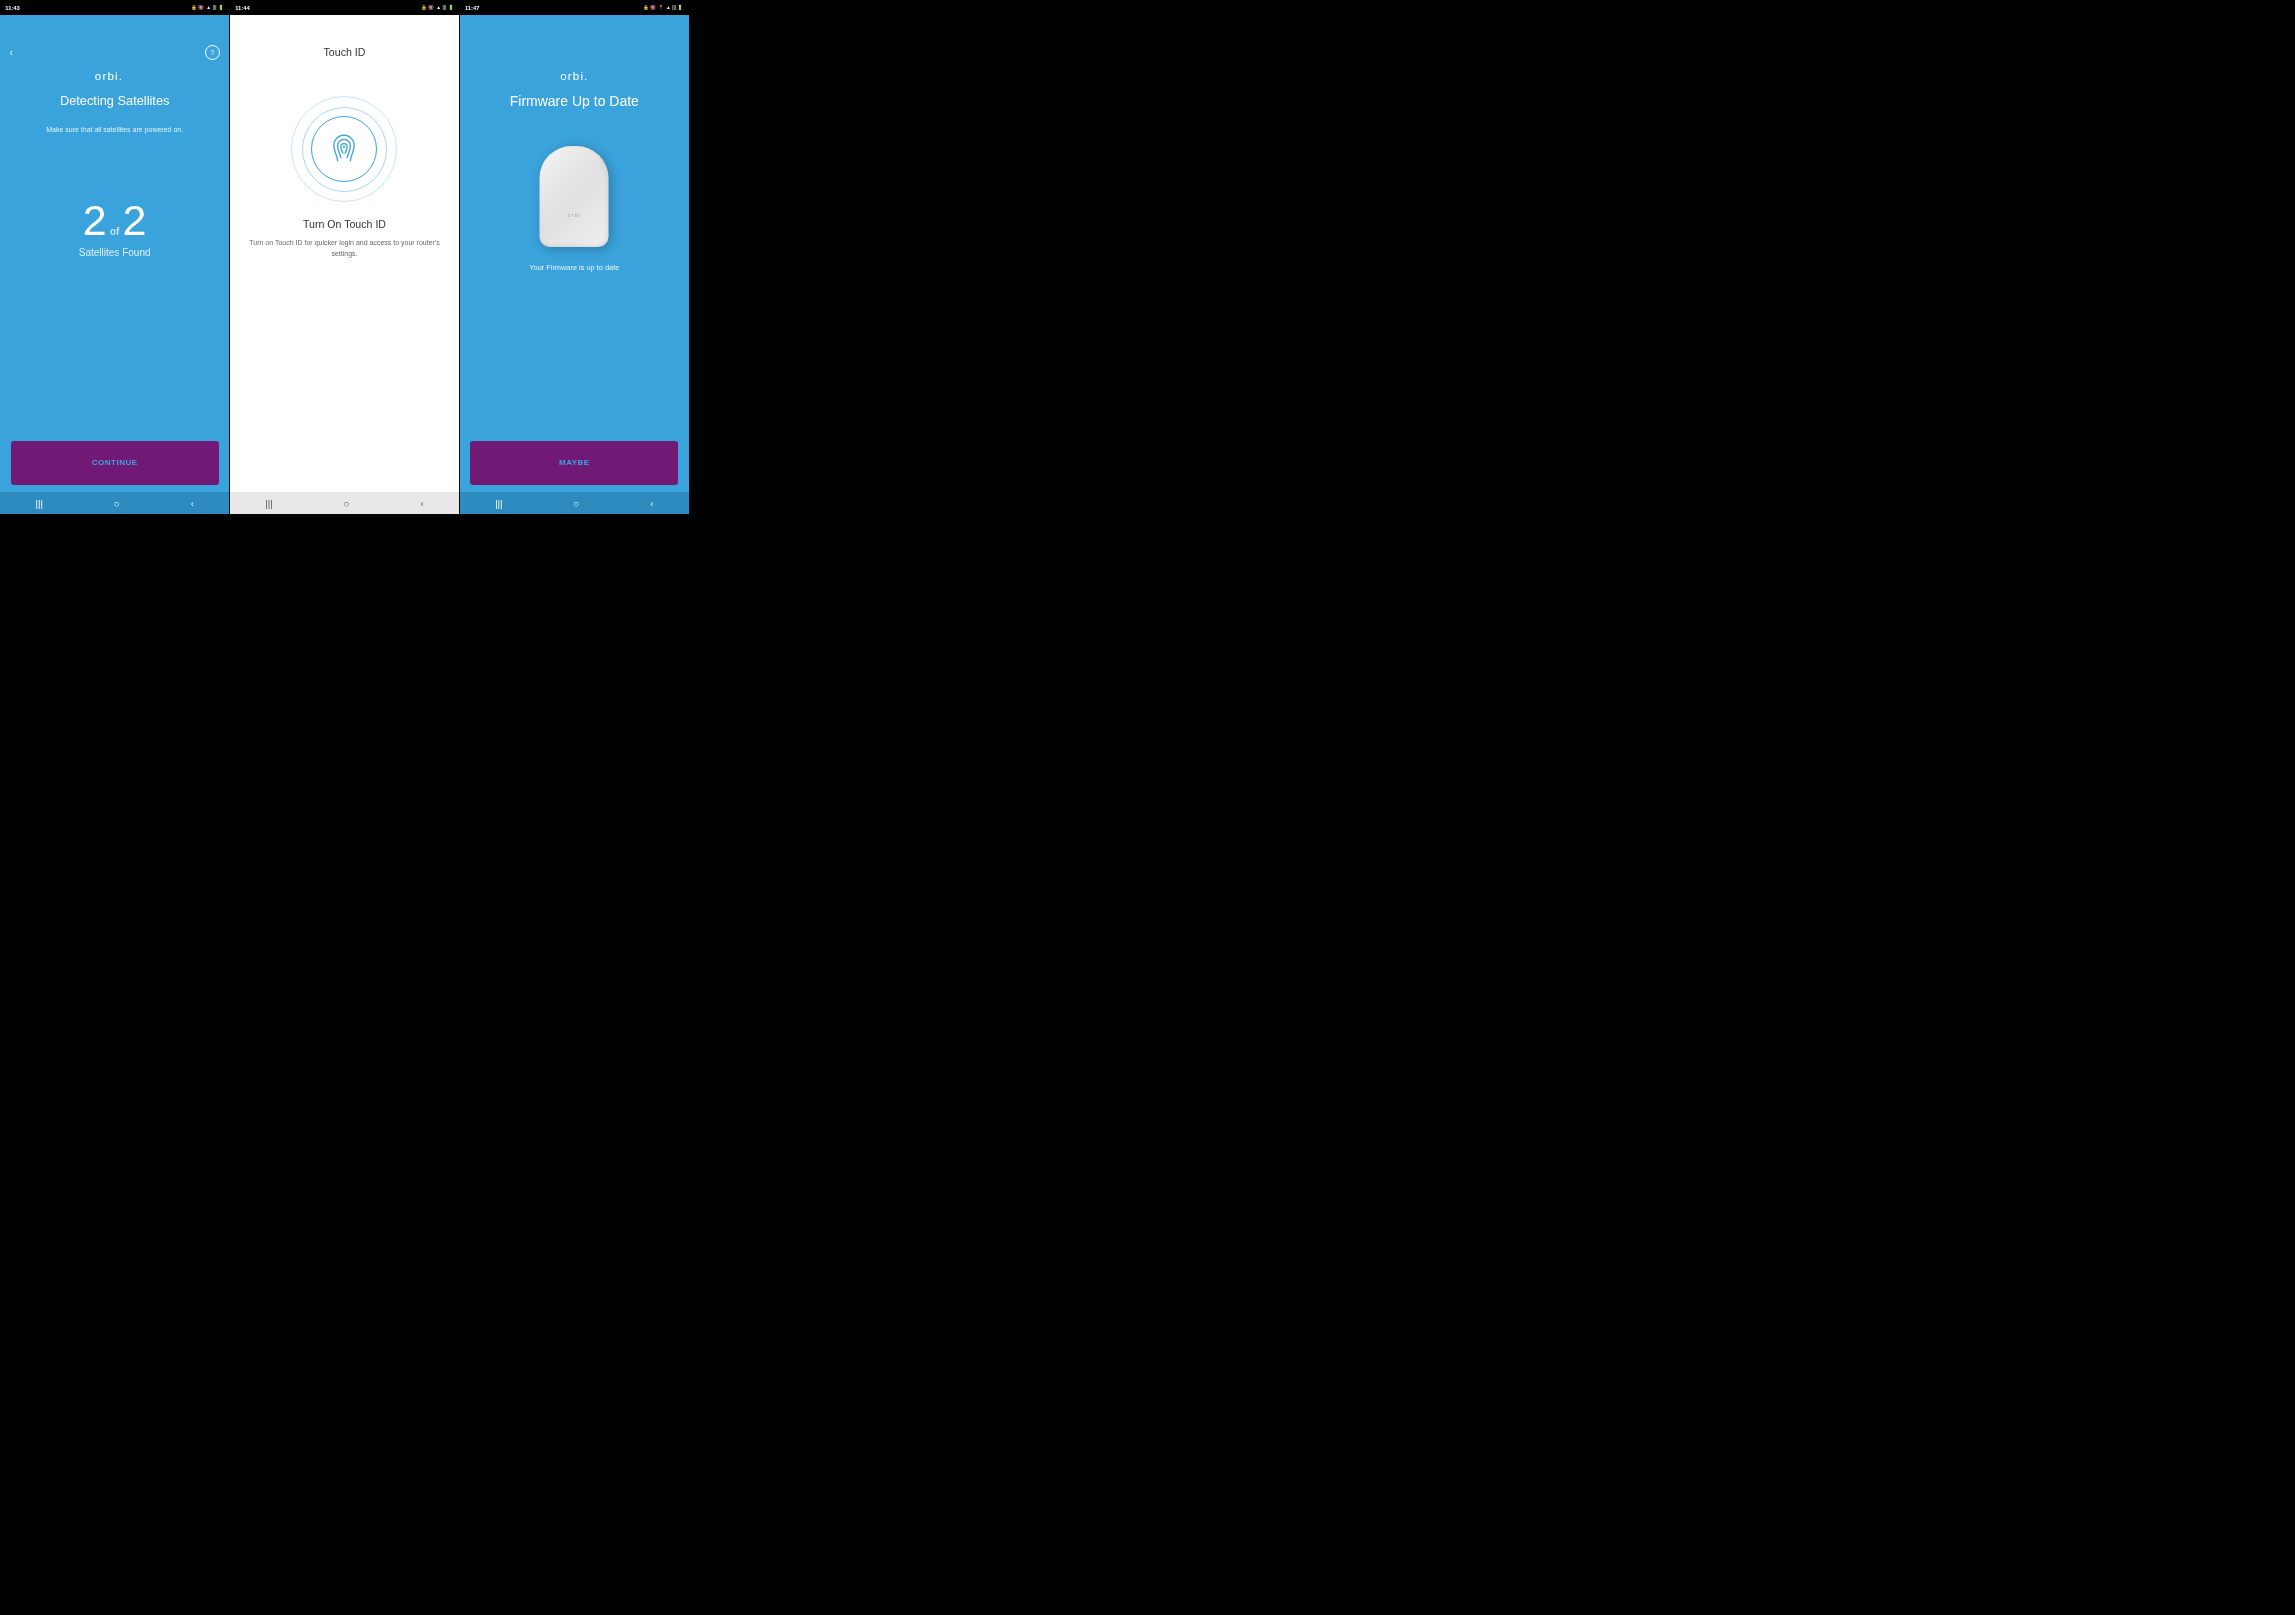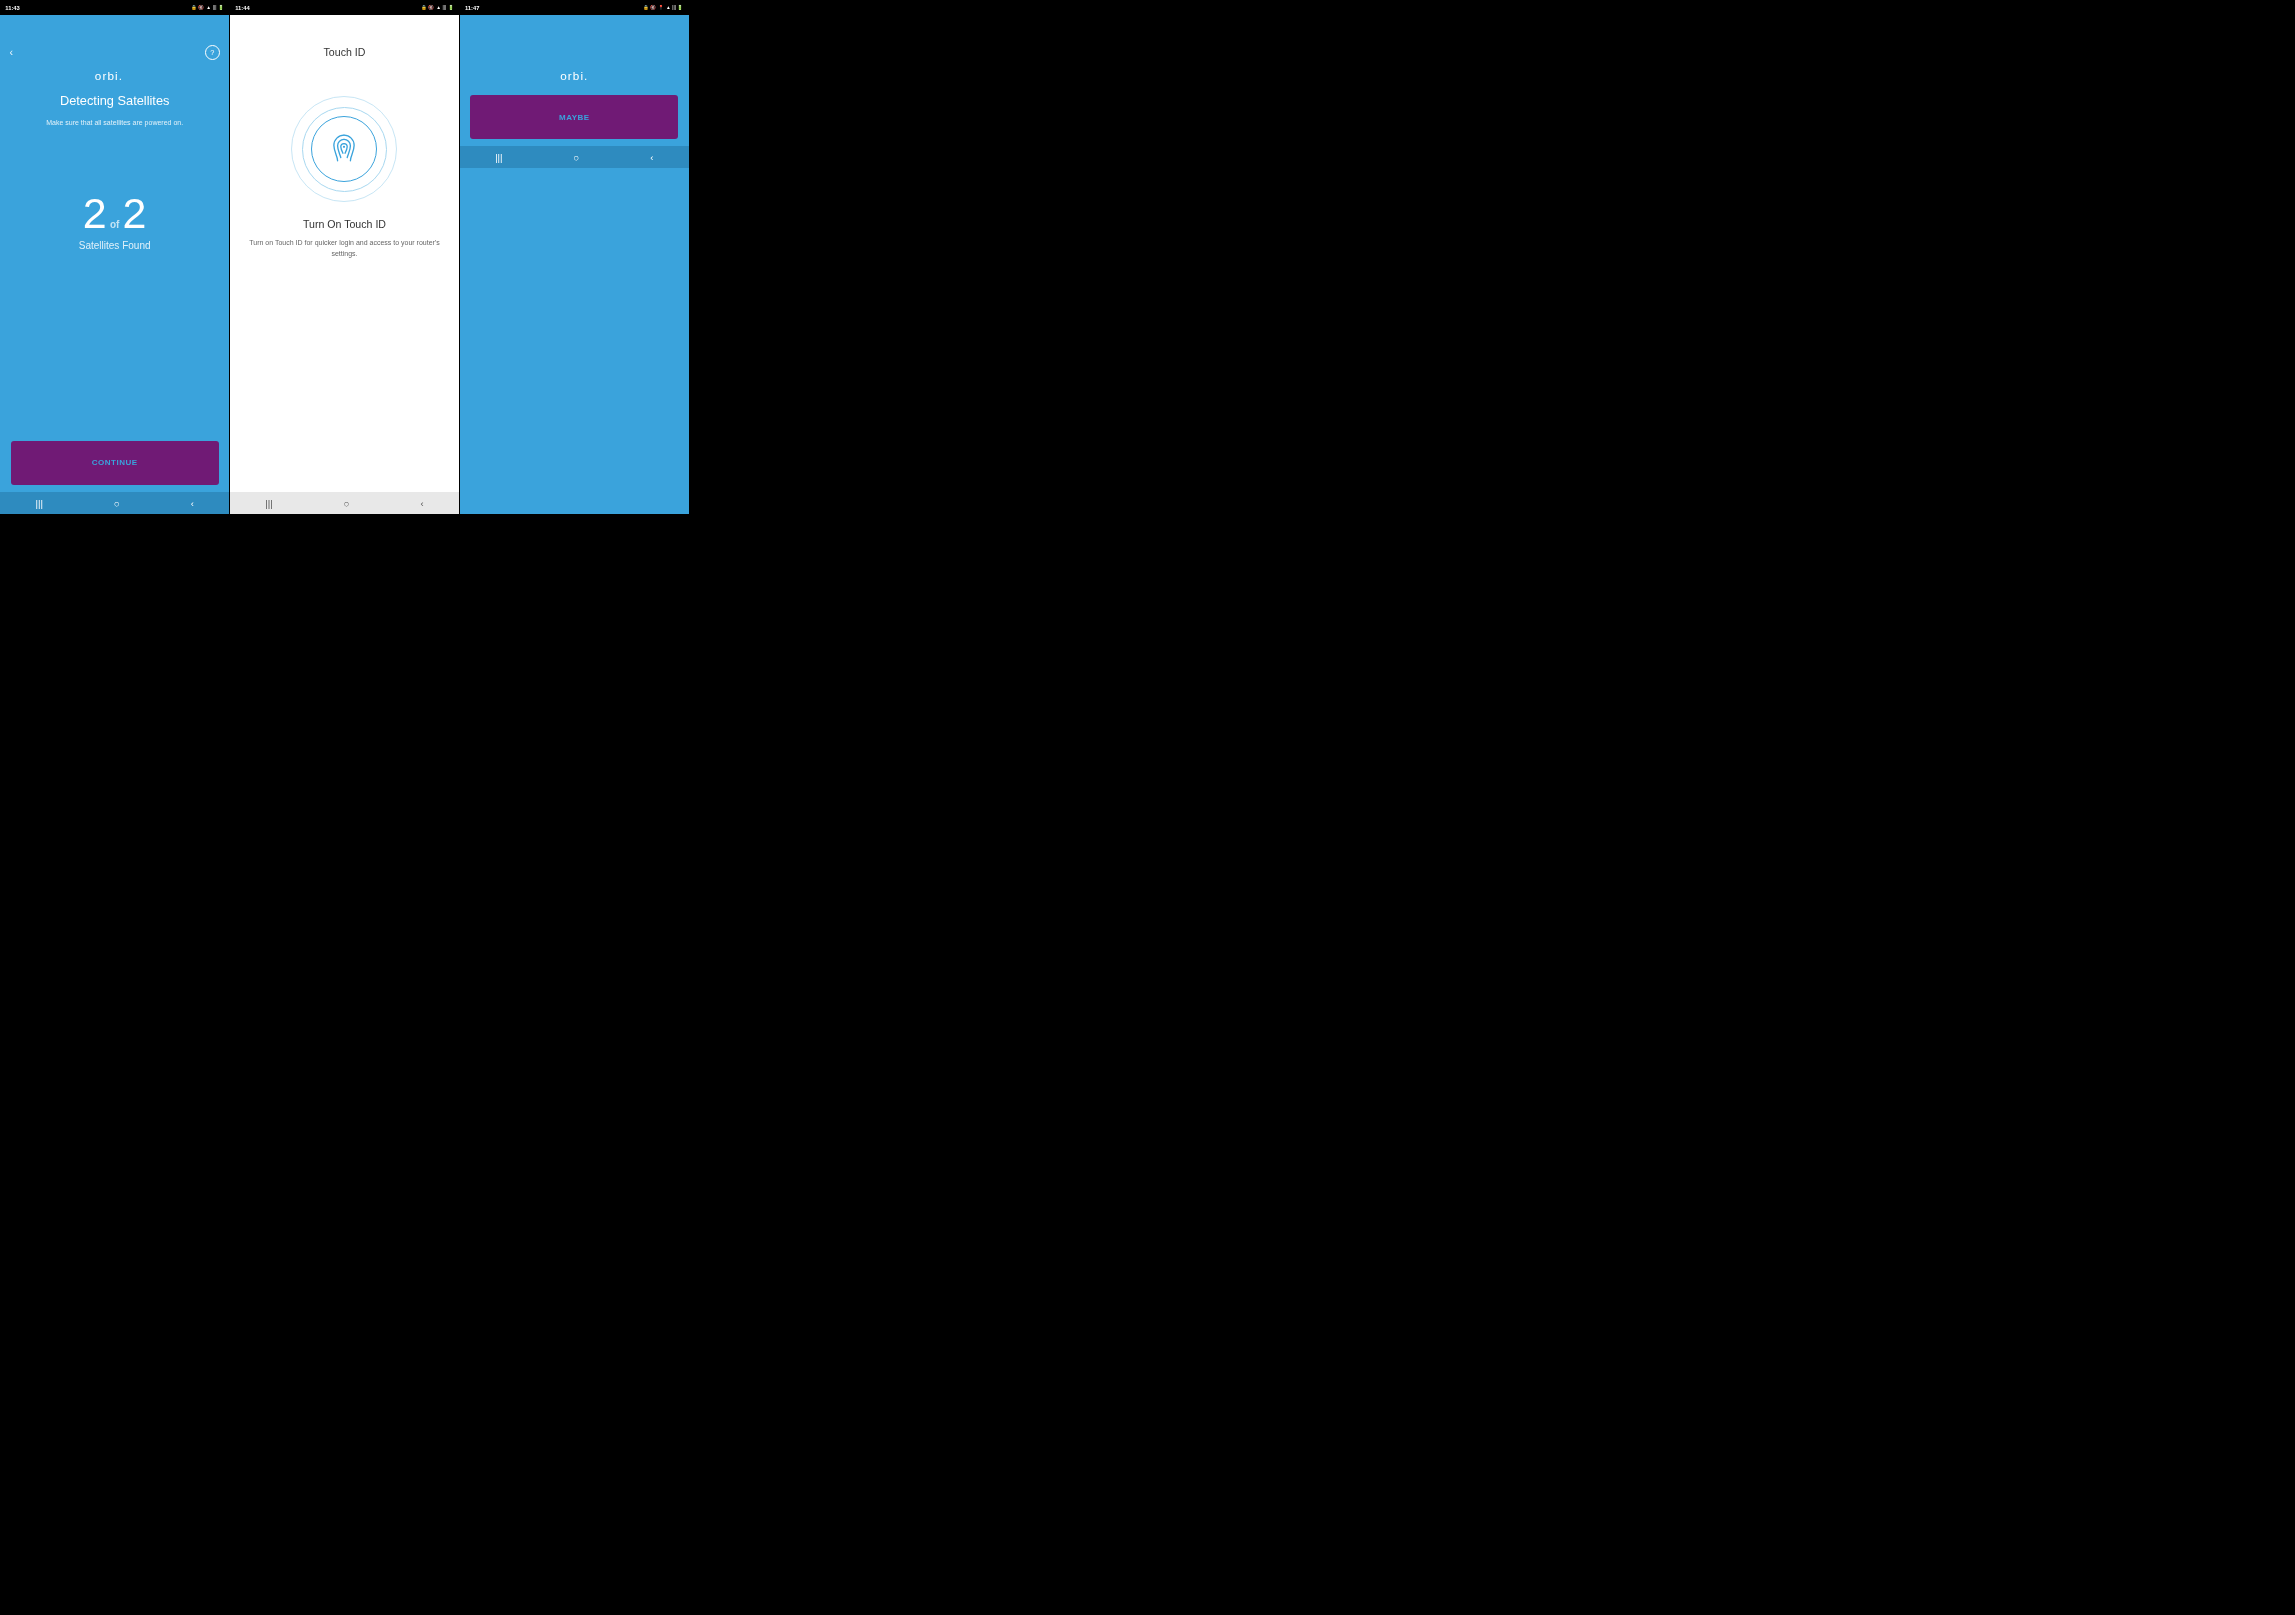--- a/index.html
+++ b/index.html
@@ -107,21 +107,21 @@
       flex-direction: column;
       align-items: center;
       padding: 5.3px 12.8px 0;
     }
 
     .screen-title-blue {
       color: #fff;
       font-size: 12.8px;
       font-weight: 300;
       text-align: left;
-      margin-bottom: 10px;
+      margin-bottom: 17px;
     }
     .screen-subtitle-blue {
       color: rgba(255,255,255,0.85);
       font-size: 7px;
       text-align: center;
       line-height: 1.5;
     }
 
     .satellites-count {
       display: flex;
@@ -448,20 +448,31 @@
       <span>🔋</span>
     </div>
   </div>
 
   <div class="screen3-header">
     <div class="orbi-logo">
       <span>orbi.</span>
     </div>
   </div>
 
+  <div class="screen3-content">
+    <h1 class="firmware-title">Firmware Up to Date</h1>
+
+    <div class="router-img">
+      <div class="router-body">
+        <span class="router-label">orbi</span>
+      </div>
+    </div>
+
+    <p class="firmware-status">Your Firmware is up to date</p>
+  </div>
 
   <div class="bottom-btn-area">
     <button class="btn-white">MAYBE</button>
   </div>
 
   <div class="nav-bar nav-bar-blue">
     <span class="nav-btn">|||</span>
     <span class="nav-btn">○</span>
     <span class="nav-btn">‹</span>
   </div>

